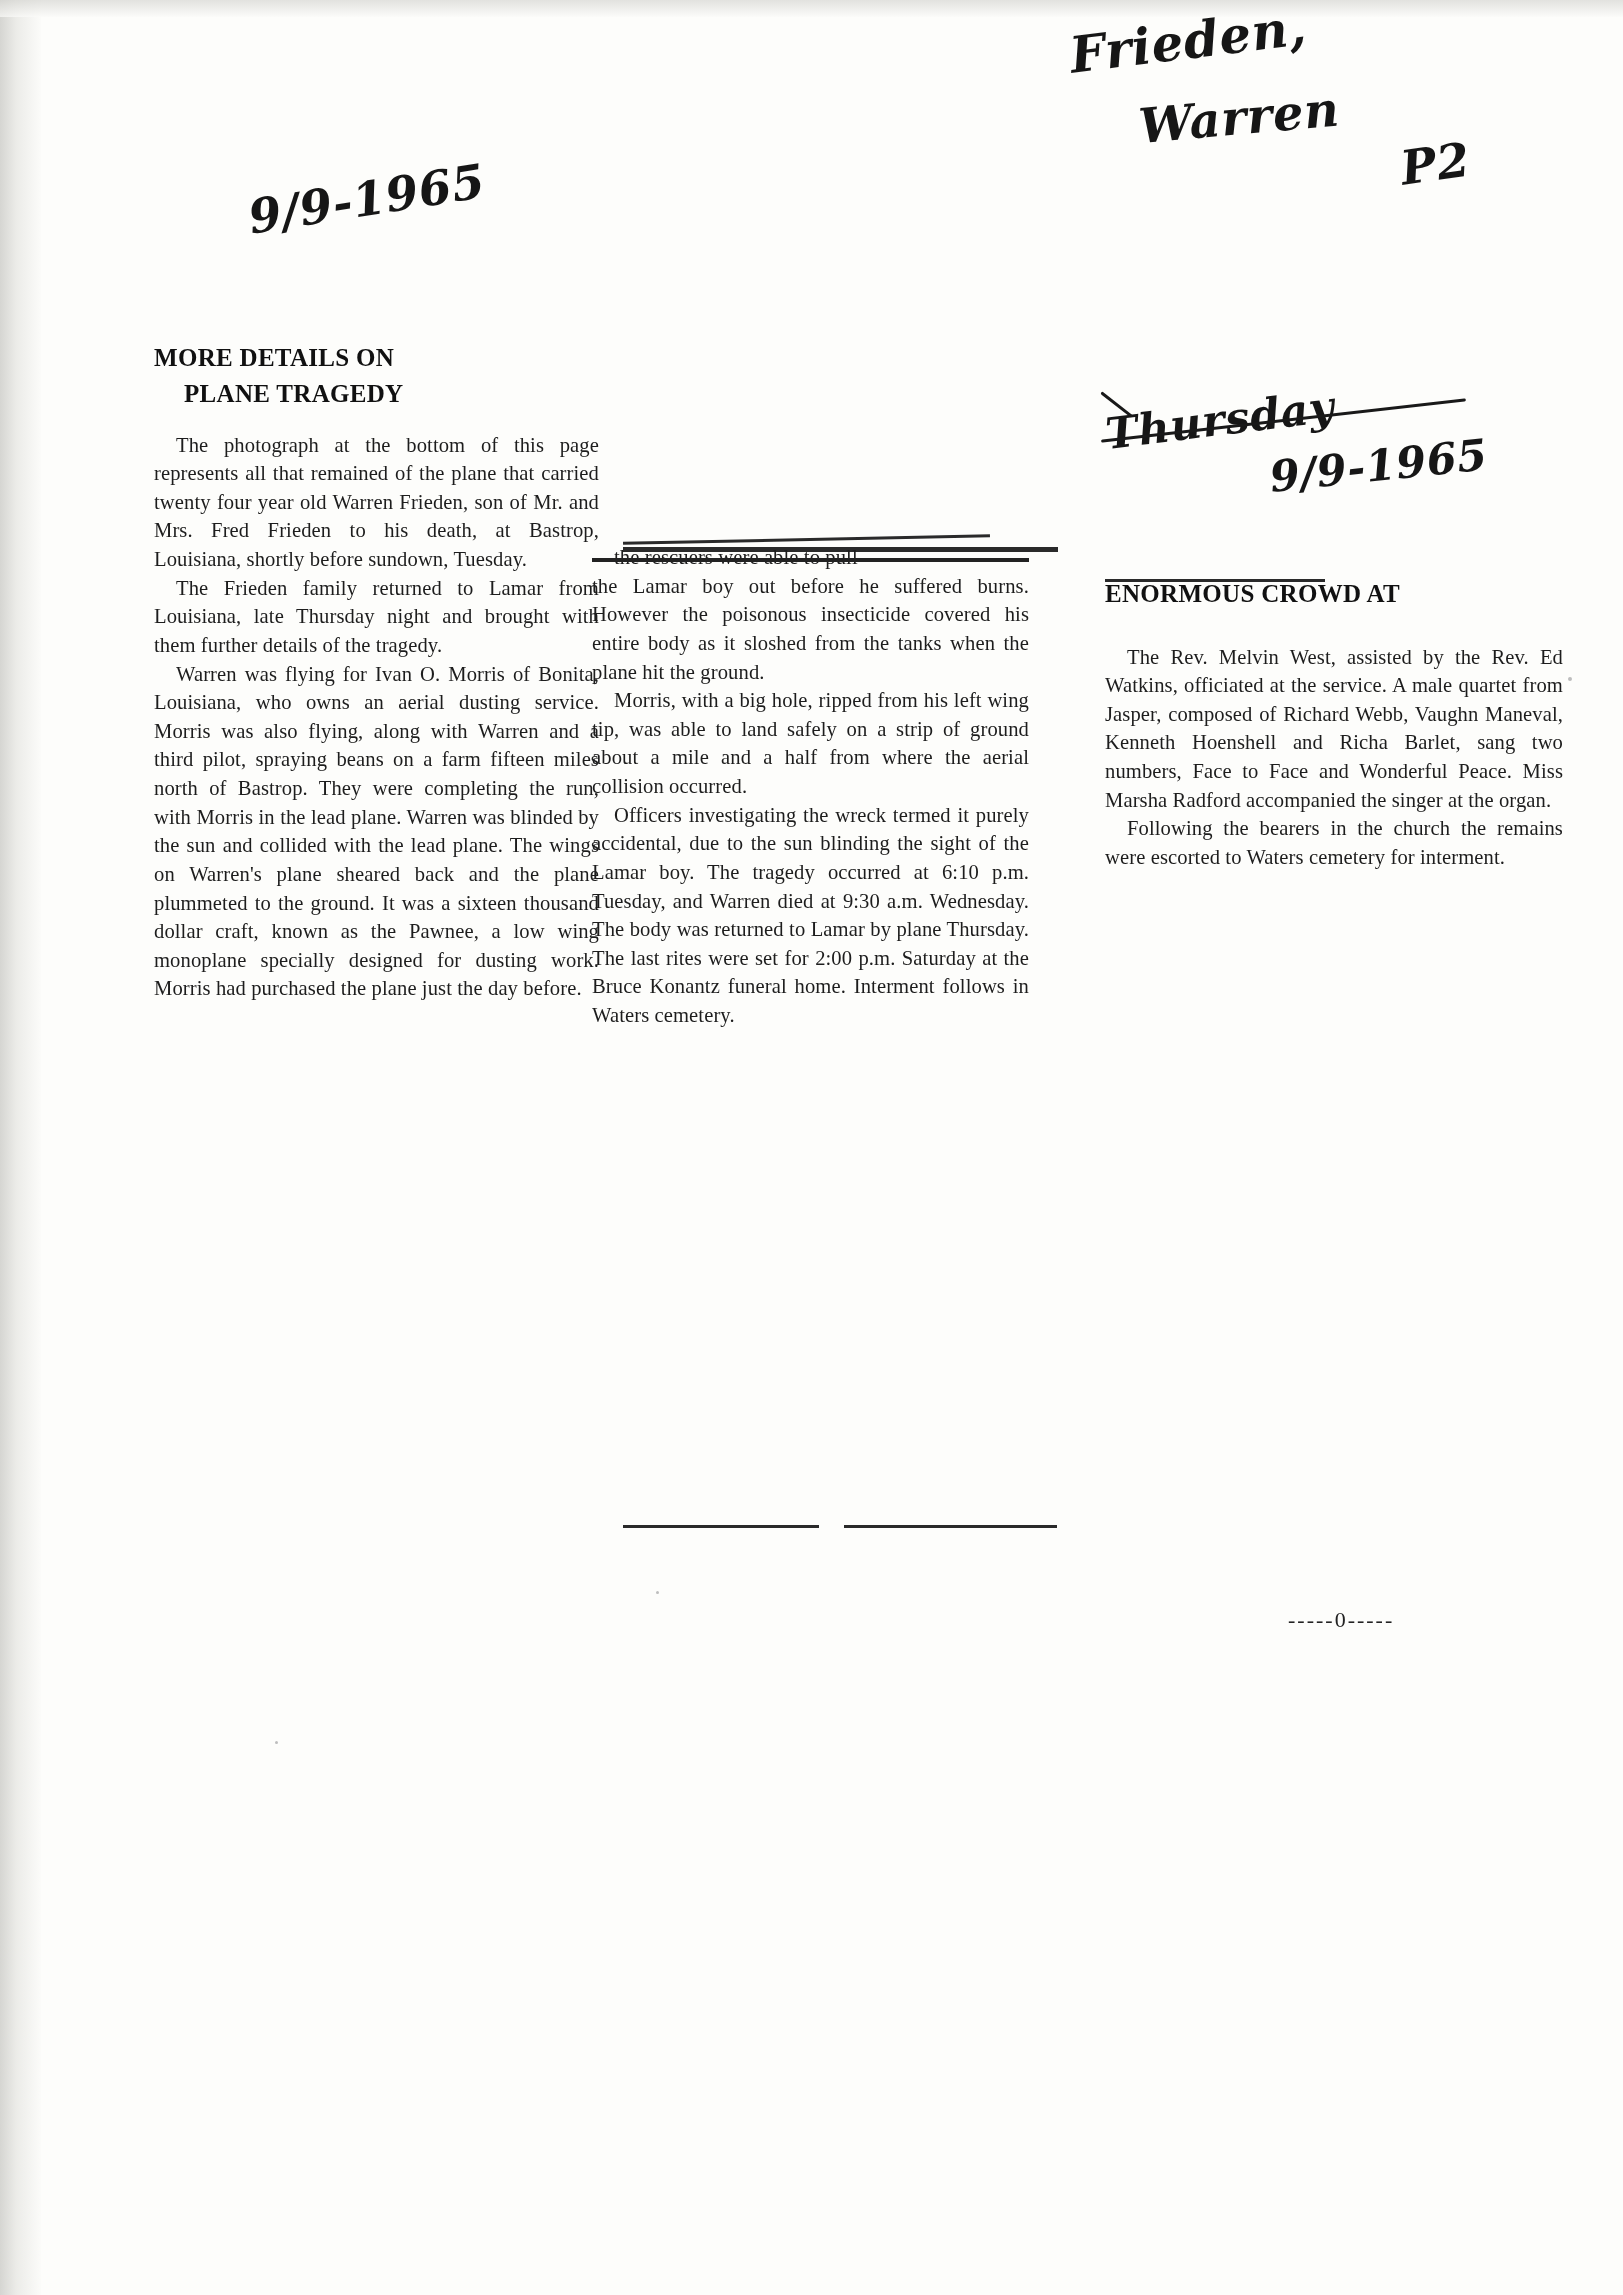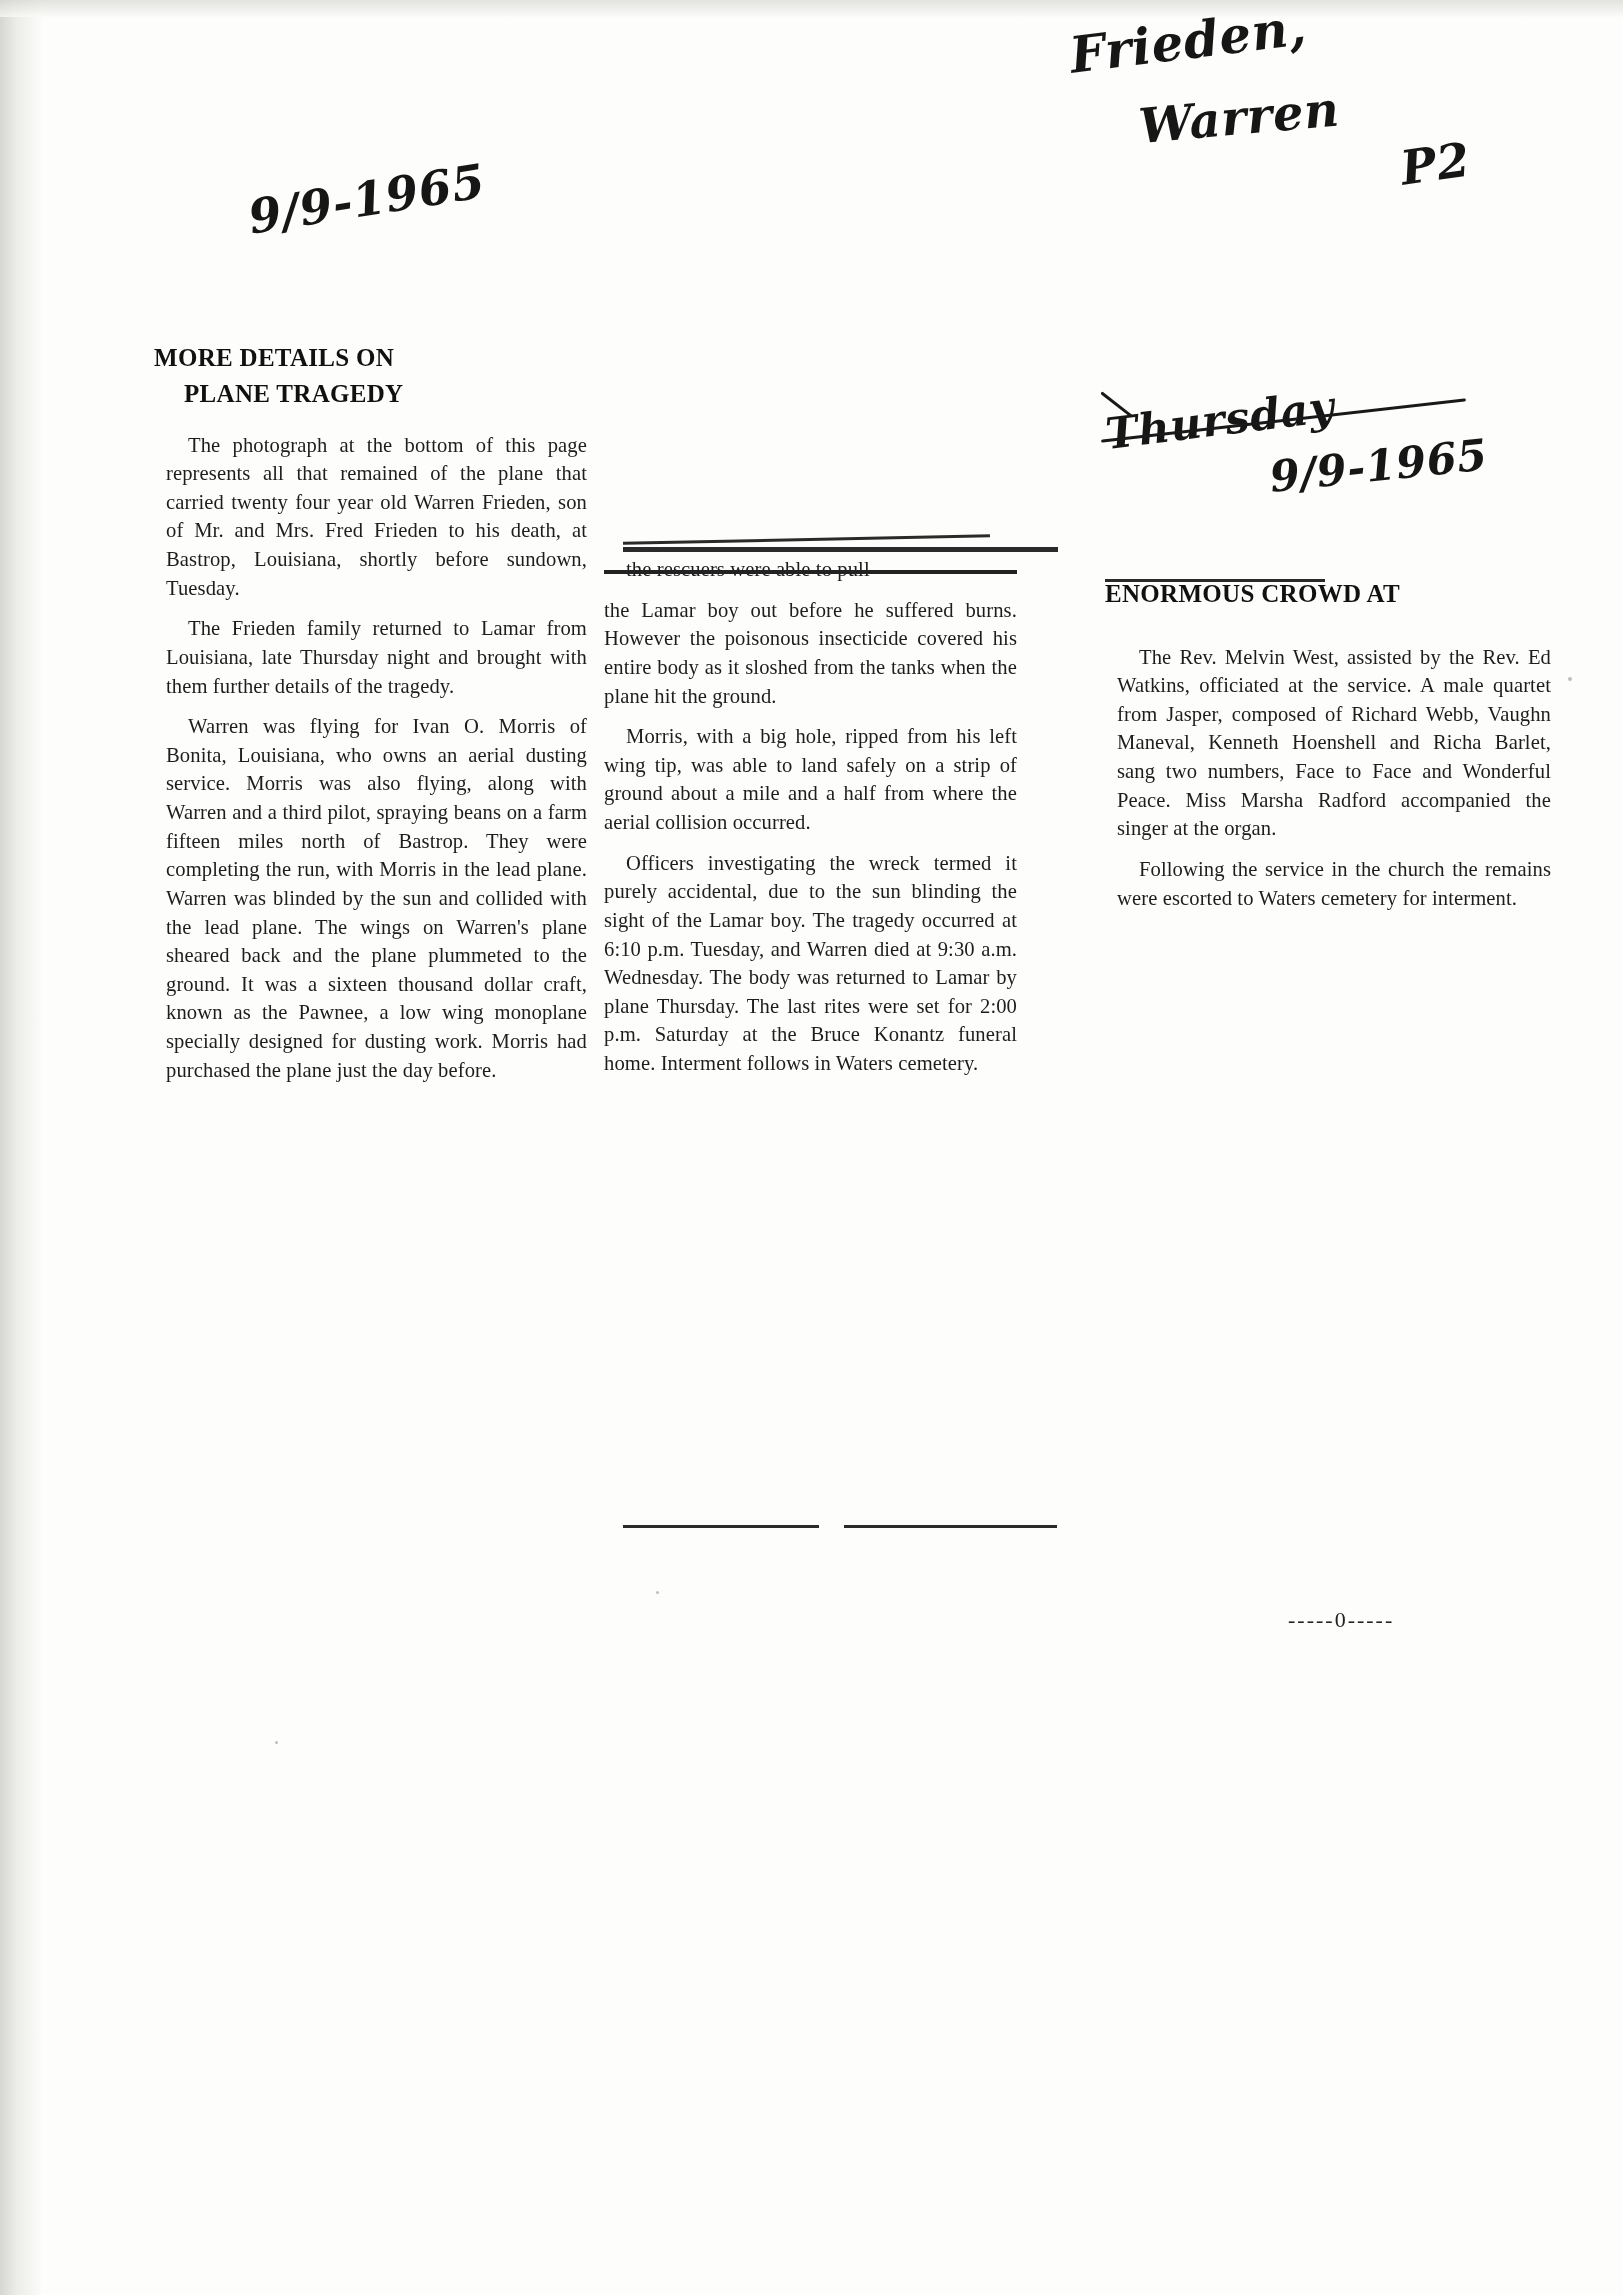--- a/index.html
+++ b/index.html
@@ -111,21 +111,21 @@
     font-family: "Liberation Serif", serif;
     font-weight: bold;
     font-size: 25px;
     line-height: 1.42;
     letter-spacing: 0.3px;
     color: #111;
   }
   .head .l2 { display: block; padding-left: 30px; }
 
   .body-col p {
-    margin: 12px;
+    margin: 0;
     text-indent: 22px;
     text-align: justify;
     font-size: 20.6px;
     line-height: 1.39;
     letter-spacing: 0.1px;
     color: #1d1d1d;
   }
   .body-col p.noindent { text-indent: 0; }
 
   
@@ -210,21 +210,21 @@
   </div>
   <div class="rule" id="rule-c2-bottom-a"></div>
   <div class="rule" id="rule-c2-bottom-b"></div>
 
   <div class="rule" id="rule-c3-top"></div>
   <div class="clip body-col" id="col3">
     <div class="head">
       <span>ENORMOUS CROWD AT</span>
     </div>
     <p>The Rev. Melvin West, assisted by the Rev. Ed Watkins, officiated at the service. A male quartet from Jasper, composed of Richard Webb, Vaughn Maneval, Kenneth Hoenshell and Richa Barlet, sang two numbers, Face to Face and Wonderful Peace. Miss Marsha Radford accompanied the singer at the organ.</p>
-    <p>Following the service in the church the remains were escorted to Waters cemetery for interment.</p>
+    <p>Following the bearers in the church the remains were escorted to Waters cemetery for interment.</p>
   </div>
   <div class="end-dash">-----0-----</div>
 
   <div class="speck" style="left:1568px;top:677px;width:3.9px;height:3.9px;"></div>
   <div class="speck" style="left:656px;top:1591px;width:3.3px;height:3.3px;"></div>
   <div class="speck" style="left:275px;top:1741px;width:3.3px;height:3.3px;"></div>
 </div>
 
 
 </body></html>

